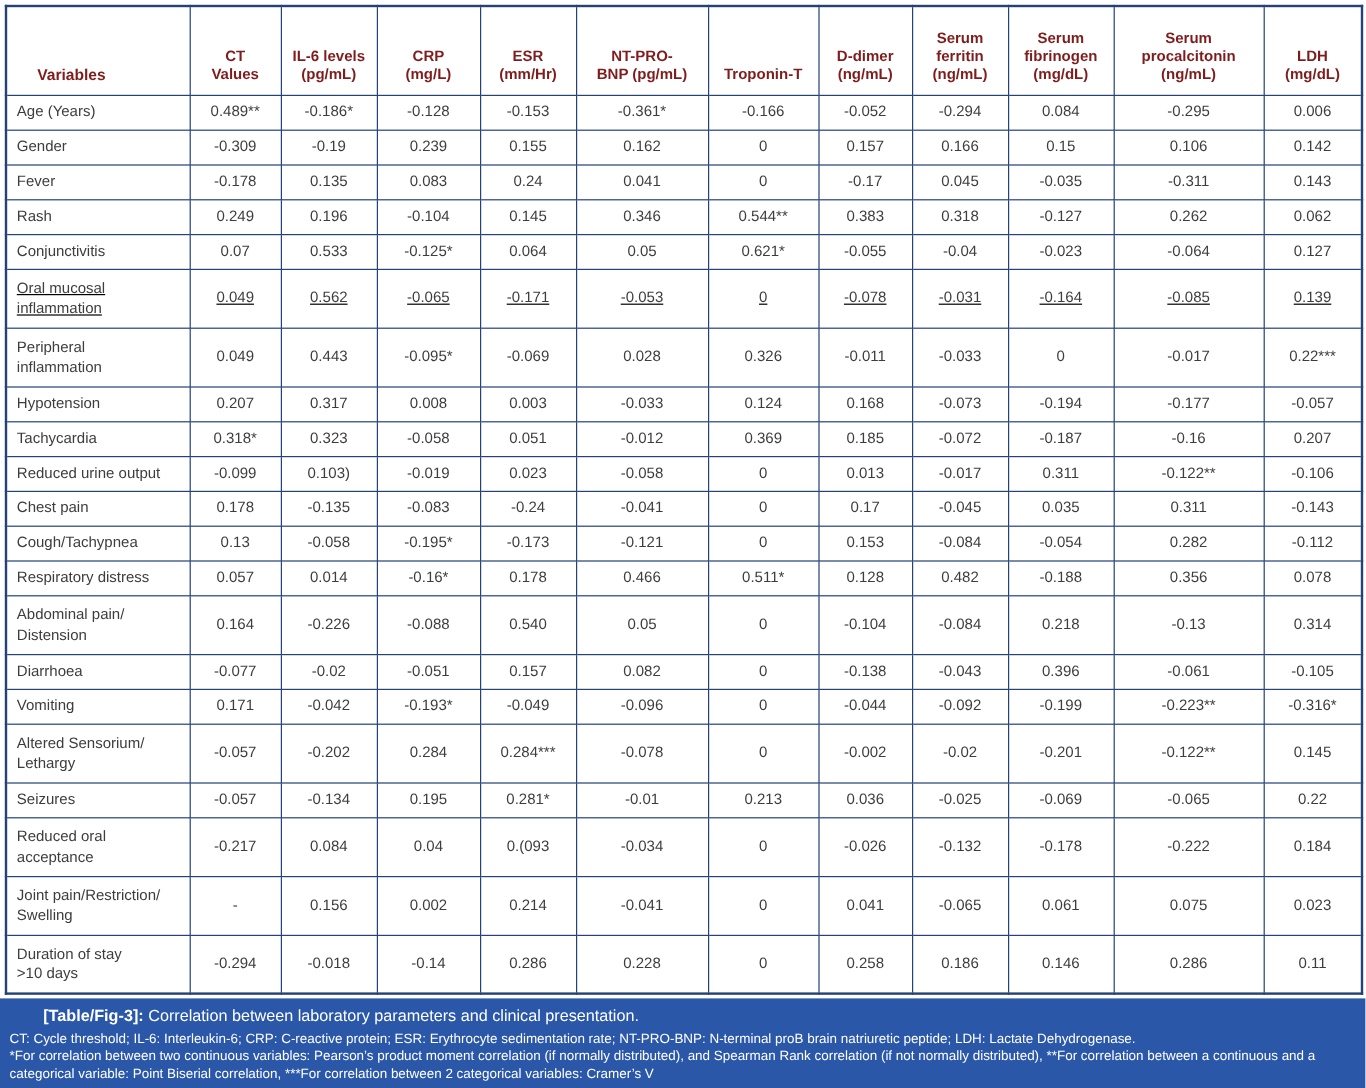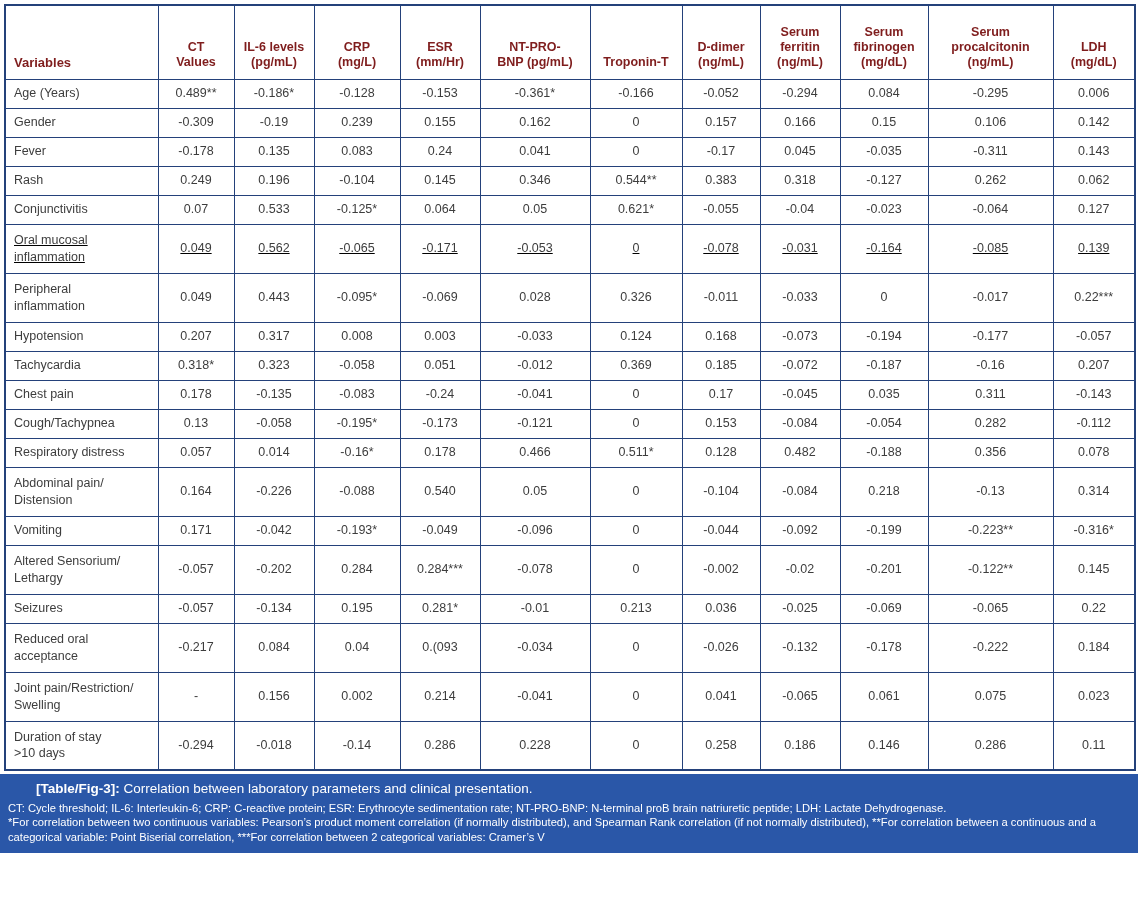--- a/index.html
+++ b/index.html
@@ -30,21 +30,21 @@
     font-weight: bold;
     font-size: 12.5px;
     line-height: 1.22;
     text-align: center;
     vertical-align: bottom;
     white-space: pre-line;
     padding: 4px 2px 8px 2px;
   }
   table.corr th.var-h {
     text-align: left;
-    padding-left: 8px;
+    padding-left: 25px;
     font-size: 13px;
   }
   table.corr thead tr {
     height: 74px;
   }
   table.corr td {
     font-size: 12.5px;
     color: #3d3d3d;
     text-align: center;
     vertical-align: middle;
@@ -251,20 +251,34 @@
           <td>0.051</td>
           <td>-0.012</td>
           <td>0.369</td>
           <td>0.185</td>
           <td>-0.072</td>
           <td>-0.187</td>
           <td>-0.16</td>
           <td>0.207</td>
         </tr>
         <tr style="height: 29px;">
+          <td class="var">Reduced urine output</td>
+          <td>-0.099</td>
+          <td>0.103)</td>
+          <td>-0.019</td>
+          <td>0.023</td>
+          <td>-0.058</td>
+          <td>0</td>
+          <td>0.013</td>
+          <td>-0.017</td>
+          <td>0.311</td>
+          <td>-0.122**</td>
+          <td>-0.106</td>
+        </tr>
+        <tr style="height: 29px;">
           <td class="var">Chest pain</td>
           <td>0.178</td>
           <td>-0.135</td>
           <td>-0.083</td>
           <td>-0.24</td>
           <td>-0.041</td>
           <td>0</td>
           <td>0.17</td>
           <td>-0.045</td>
           <td>0.035</td>
@@ -306,20 +320,34 @@
           <td>-0.226</td>
           <td>-0.088</td>
           <td>0.540</td>
           <td>0.05</td>
           <td>0</td>
           <td>-0.104</td>
           <td>-0.084</td>
           <td>0.218</td>
           <td>-0.13</td>
           <td>0.314</td>
+        </tr>
+        <tr style="height: 29px;">
+          <td class="var">Diarrhoea</td>
+          <td>-0.077</td>
+          <td>-0.02</td>
+          <td>-0.051</td>
+          <td>0.157</td>
+          <td>0.082</td>
+          <td>0</td>
+          <td>-0.138</td>
+          <td>-0.043</td>
+          <td>0.396</td>
+          <td>-0.061</td>
+          <td>-0.105</td>
         </tr>
         <tr style="height: 29px;">
           <td class="var">Vomiting</td>
           <td>0.171</td>
           <td>-0.042</td>
           <td>-0.193*</td>
           <td>-0.049</td>
           <td>-0.096</td>
           <td>0</td>
           <td>-0.044</td>

